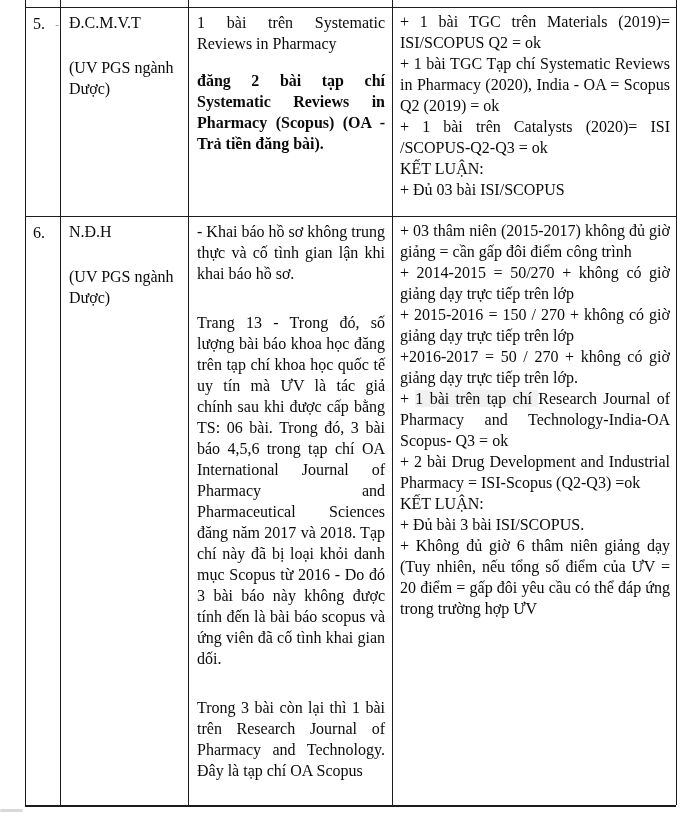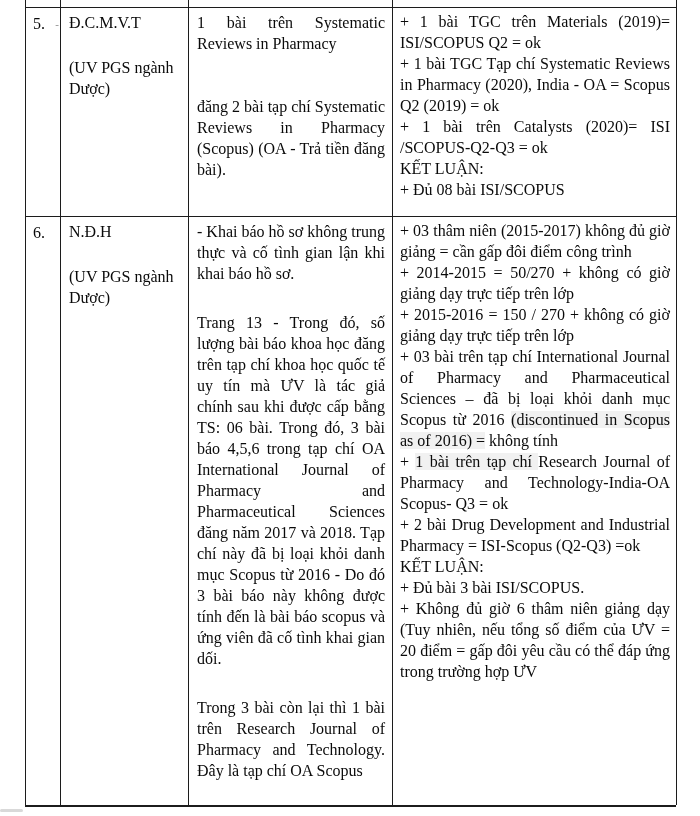--- a/index.html
+++ b/index.html
@@ -16,21 +16,21 @@
   .row.r5 { height:208px; border-top:1.5px solid #1c1c1c; }
   .row.r6 { height:590px; border-top:1.5px solid #1c1c1c; }
   .cell { border-left:1.5px solid #1c1c1c; box-sizing:border-box; overflow:visible; }
   .cell-num  { padding:5px 2px 0 7px; position:relative; }
   .cell-name { padding:4px 8px 0 8px; }
   .cell-desc { padding:4px 7px 0 8px; text-align:justify; }
   .cell-eval { padding:3px 6px 0 7px; text-align:justify; }
   .r5 .cell-desc, .r5 .cell-eval { overflow:hidden; height:100%; }
   .p { margin:0; }
   .cell-eval .p + .p { }
-  .r5 .cell-desc .p + .p { margin-top:42px; }
+  .r5 .cell-desc .p + .p { margin-top:16px;font-weight:bold; }
   .r6 .cell-desc .p + .p { margin-top:28px; }
   .cell-name .p + .p { margin-top:24px; }
   .b { font-weight:normal; }
   .ins { text-decoration-style:double; text-decoration-color:#3a63c8; text-decoration-thickness:1px; }
   .hl { background:#f1f1f1; }
   .stray { position:absolute; right:1px; top:6px; color:#8a8a8a; font-size:11px; }
   .bottom-border { position:absolute; left:25px; top:805px; width:651px; height:2px; background:#1c1c1c; z-index:2; }
   .page-edge-artifact { position:absolute; left:0; top:809px; width:23px; height:3px; background:#d9d9d9; border-radius:2px; }
 </style>
 </head>
@@ -55,41 +55,41 @@
         </div>
         <div class="cell cell-desc">
           <div class="p"><span>1 bài trên Systematic Reviews in Pharmacy</span></div>
           <div class="p"><span>đăng 2 bài tạp chí Systematic Reviews in Pharmacy (Scopus) (OA - Trả tiền đăng bài).</span></div>
         </div>
         <div class="cell cell-eval">
           <div class="p"><span>+ 1 bài TGC trên Materials </span><span class="ins">(2019)=</span><span> ISI/SCOPUS Q2 = ok</span></div>
           <div class="p"><span>+ 1 bài TGC Tạp chí Systematic Reviews in Pharmacy (2020), India - OA = Scopus Q2 (2019) = ok</span></div>
           <div class="p"><span>+ 1 bài trên Catalysts </span><span class="ins">(2020)=</span><span> ISI /SCOPUS-Q2-Q3 = ok</span></div>
           <div class="p b"><span>KẾT LUẬN:</span></div>
-          <div class="p b"><span>+ Đủ 08 bài ISI/SCOPUS</span></div>
+          <div class="p b"><span>+ Đủ 03 bài ISI/SCOPUS</span></div>
         </div>
       </div>
       <div class="row r6">
         <div class="cell cell-num">
           <div class="p">6.</div>
         </div>
         <div class="cell cell-name">
           <div class="p">N.Đ.H</div>
           <div class="p">(UV PGS ngành Dược)</div>
         </div>
         <div class="cell cell-desc">
           <div class="p"><span>- Khai báo hồ sơ không trung thực và cố tình gian lận khi khai báo hồ sơ.</span></div>
           <div class="p"><span>Trang 13 - Trong đó, số lượng bài báo khoa học đăng trên tạp chí khoa học quốc tế uy tín mà ƯV là tác giả chính sau khi được cấp bằng TS: 06 bài. Trong đó, 3 bài báo 4,5,6 trong tạp chí OA International Journal of Pharmacy and Pharmaceutical Sciences đăng năm 2017 và 2018. Tạp chí này đã bị loại khỏi danh mục Scopus từ 2016 </span><span class="ins">- Do</span><span> đó 3 bài báo này không được tính đến là bài báo scopus và ứng viên đã cố tình khai gian dối.</span></div>
           <div class="p"><span>Trong 3 bài còn lại thì 1 bài trên Research Journal of Pharmacy and Technology. Đây là tạp chí OA Scopus</span></div>
         </div>
         <div class="cell cell-eval">
           <div class="p"><span>+ 03 thâm niên (2015-2017) không đủ giờ giảng = cần gấp đôi điểm công trình</span></div>
           <div class="p"><span>+ 2014-2015 = 50/270 + không có </span><span class="ins">giờ giảng</span><span> dạy trực tiếp trên lớp</span></div>
           <div class="p"><span>+ 2015-2016 = 150 / 270 + không có giờ giảng dạy trực tiếp trên lớp</span></div>
-          <div class="p"><span>+ 03 bài trên tạp chí International Journal of Pharmacy and Pharmaceutical Sciences – đã bị loại khỏi danh mục Scopus từ 2016 </span><span class="hl">(discontinued in Scopus as of 2016) =</span><span> không tính</span></div>
+          <div class="p"><span>+2016-2017 = 50 / 270 + không có giờ giảng dạy trực tiếp trên lớp.</span></div>
           <div class="p"><span>+ </span><span class="hl">1 bài trên tạp chí </span><span>Research Journal of Pharmacy and Technology-India-OA Scopus- Q3 = ok</span></div>
           <div class="p"><span>+ 2 bài Drug Development and Industrial Pharmacy = ISI-Scopus (Q2-Q3) =ok</span></div>
           <div class="p b"><span>KẾT LUẬN:</span></div>
           <div class="p b"><span>+ Đủ bài 3 bài ISI/SCOPUS.</span></div>
           <div class="p"><span class="b">+ Không đủ giờ 6 thâm niên giảng dạy </span><span>(Tuy nhiên, nếu tổng số điểm của ƯV = 20 điểm = gấp đôi yêu cầu có thể đáp ứng trong trường hợp ƯV</span></div>
         </div>
       </div>
     </div>
   <div class="bottom-border"></div>
   <div class="page-edge-artifact"></div>

